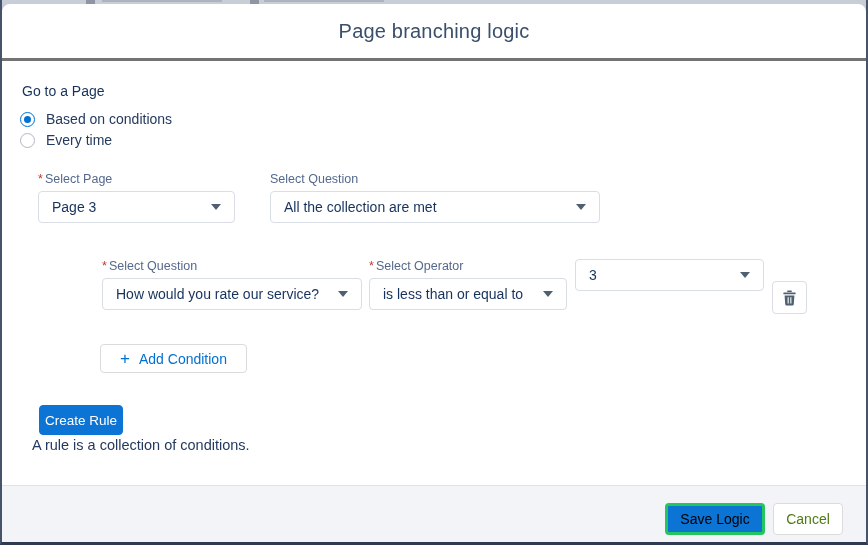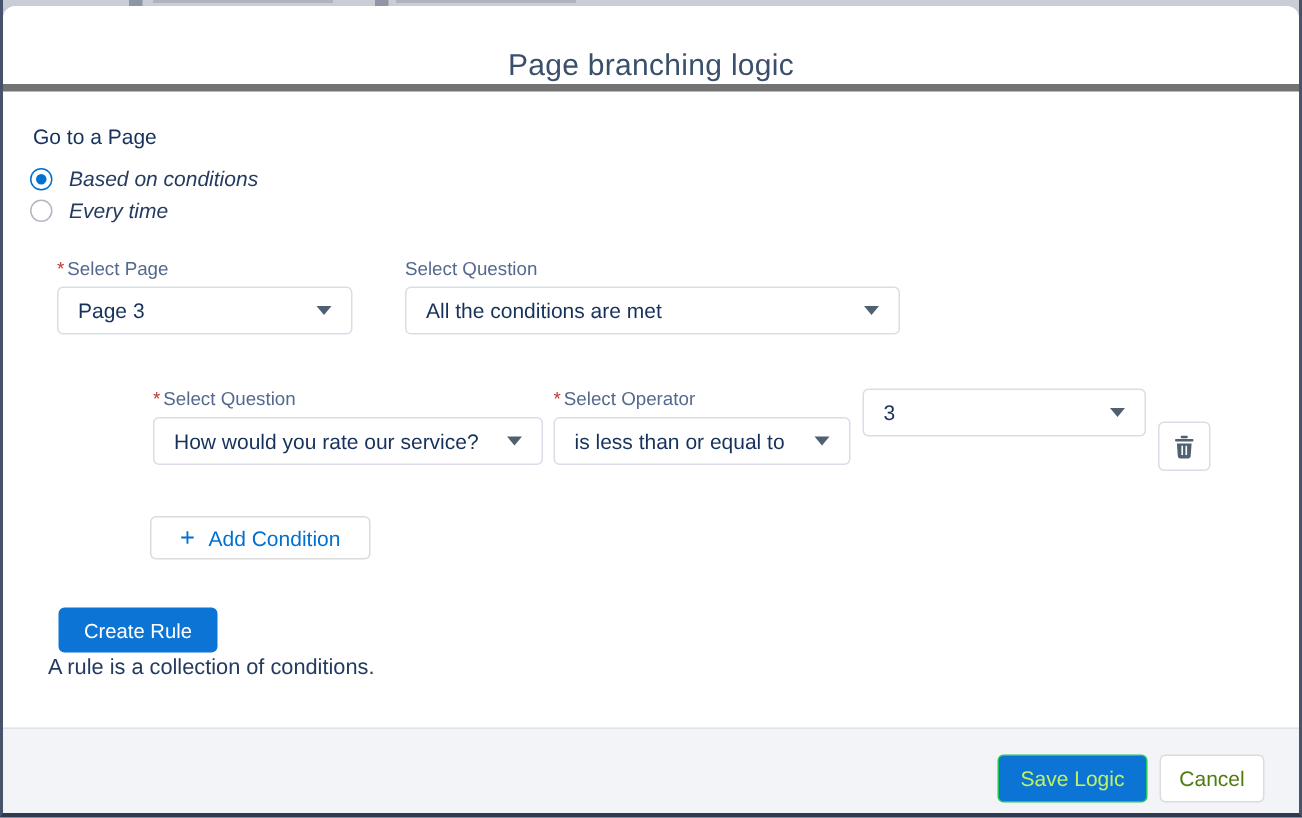--- a/index.html
+++ b/index.html
@@ -22,31 +22,31 @@
   .bg-mark.m3 { left:100px; width:120px; height:2px; opacity:.25; }
   .bg-mark.m4 { left:262px; width:120px; height:2px; opacity:.25; }
 
   .modal {
     position:absolute; left:0; top:4px; width:864px; height:538px;
     background:#ffffff; border-radius:8px 8px 0 0;
   }
 
   .modal-header {
     position:absolute; left:0; top:0; width:100%; height:57px;
-    display:flex; align-items:flex-end; justify-content:center;
-    border-bottom:5px solid #737373;
+    display:flex; align-items:center; justify-content:center;
+    border-bottom:3px solid #737373;
   }
   .modal-title { font-size:20px; font-weight:300; color:#3a4f6b; letter-spacing:.2px; }
 
   .section-heading {
     position:absolute; left:20px; top:79px;
     font-size:14px; color:#16325c;
   }
 
-  .radio-row { position:absolute; display:flex; align-items:center; cursor:pointer;font-style:italic; }
+  .radio-row { position:absolute; display:flex; align-items:center; cursor:pointer; }
   .radio-row.r1 { left:18px; top:107px; }
   .radio-row.r2 { left:18px; top:128px; }
   .radio {
     width:15px; height:15px; border-radius:50%;
     border:1px solid #b0b7c3; background:#fff;
     position:relative; flex:0 0 auto;
   }
   .radio.selected { border-color:#0070d2; }
   .radio.selected::after {
     content:""; position:absolute; left:3px; top:3px;
@@ -85,37 +85,37 @@
   .btn { border-radius:4px; font-family:"Liberation Sans",sans-serif; cursor:pointer;
          display:flex; align-items:center; justify-content:center; }
 
   .btn-add {
     position:absolute; left:98px; top:340px; width:147px; height:29px;
     background:#fff; border:1px solid #dddbda; color:#0070d2; font-size:14px;
   }
   .btn-add .plus { font-size:17px; margin-right:9px; font-weight:400; }
 
   .btn-create {
-    position:absolute; left:37px; top:401px; width:106px; height:30px;
+    position:absolute; left:37px; top:401px; width:84px; height:30px;
     background:#0b74d5; border:1px solid #0b74d5; color:#fff; font-size:13.5px;
   }
 
   .helper-text {
     position:absolute; left:30px; top:433px;
     font-size:14.5px; color:#243a5e;
   }
 
   .modal-footer {
     position:absolute; left:0; top:481px; width:100%; height:57px;
     background:#f3f4f7; border-top:1px solid #dfe3e8;
     border-radius:0;
   }
   .btn-save {
     position:absolute; left:663px; top:17px; width:100px; height:32px;
-    background:#0b74d5; border:1px solid #22c55e; color:#bef264; font-size:14px;
+    background:#0b74d5; border:3px solid #22c55e; color:#000000; font-size:14px;
   }
   .btn-cancel {
     position:absolute; left:771px; top:17px; width:70px; height:32px;
     background:#fff; border:1px solid #dddbda; color:#4d7c0f; font-size:14px;
   }
 </style>
 </head>
 <body>
 
 <div class="screen">
@@ -148,21 +148,21 @@
       <span class="field-label"><span class="req">*</span><span>Select Page</span></span>
       <div class="combobox">
         <span class="combobox-value">Page 3</span>
         <span class="chevron"></span>
       </div>
     </div>
 
     <div class="field" id="field-condition">
       <span class="field-label"><span>Select Question</span></span>
       <div class="combobox">
-        <span class="combobox-value">All the conditions are met</span>
+        <span class="combobox-value">All the collection are met</span>
         <span class="chevron"></span>
       </div>
     </div>
 
     <div class="field" id="field-question">
       <span class="field-label"><span class="req">*</span><span>Select Question</span></span>
       <div class="combobox">
         <span class="combobox-value">How would you rate our service?</span>
         <span class="chevron"></span>
       </div>

